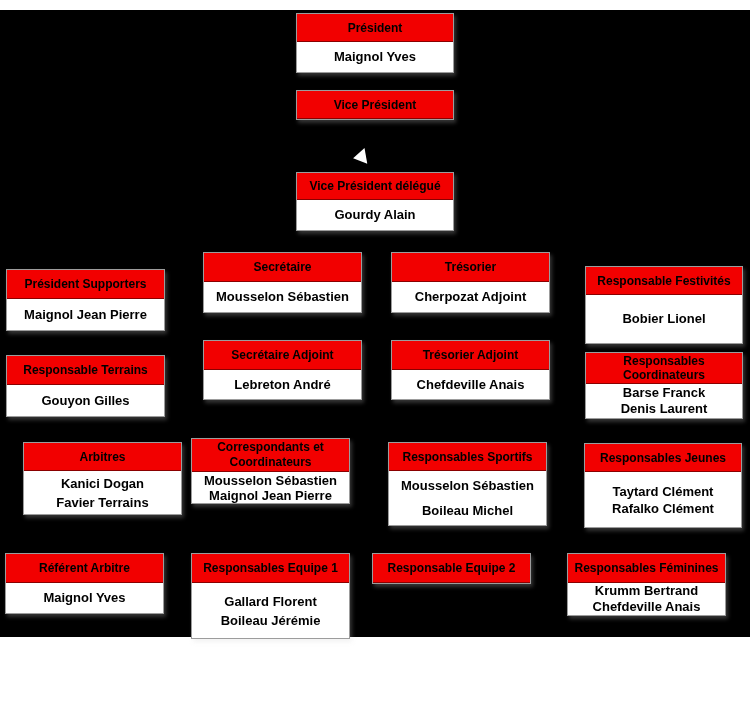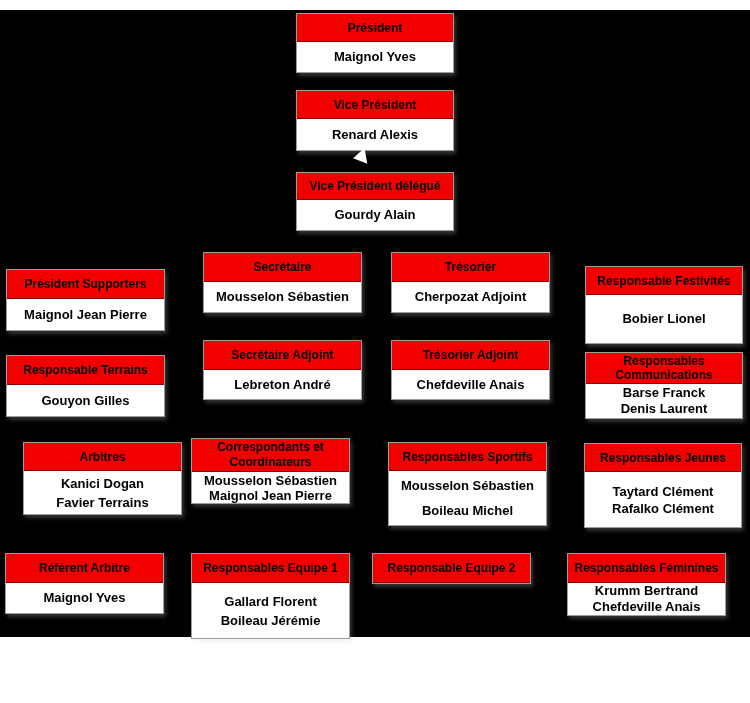--- a/index.html
+++ b/index.html
@@ -55,21 +55,20 @@
 
 <div class="canvas"></div>
 
 <div class="org-box" style="left:296px;top:13px;width:156px">
   <div class="box-header" style="height:27px">Président</div>
   <div class="box-body" style="height:30px">Maignol Yves</div>
 </div>
 
 <div class="org-box" style="left:296px;top:90px;width:156px">
   <div class="box-header" style="height:27px">Vice Président</div>
-  <div class="box-body" style="height:31px">Renard Alexis</div>
 </div>
 
 <div class="connector-arrow" style="left:353px;top:149px"></div>
 
 <div class="org-box" style="left:296px;top:172px;width:156px">
   <div class="box-header" style="height:26px">Vice Président délégué</div>
   <div class="box-body" style="height:30px">Gourdy Alain</div>
 </div>
 
 <div class="org-box" style="left:6px;top:269px;width:157px">
@@ -101,21 +100,21 @@
   <div class="box-header" style="height:28px">Secrétaire Adjoint</div>
   <div class="box-body" style="height:29px">Lebreton André</div>
 </div>
 
 <div class="org-box" style="left:391px;top:340px;width:157px">
   <div class="box-header" style="height:28px">Trésorier Adjoint</div>
   <div class="box-body" style="height:29px">Chefdeville Anais</div>
 </div>
 
 <div class="org-box" style="left:585px;top:352px;width:156px">
-  <div class="box-header wrap" style="height:30px">Responsables Communications</div>
+  <div class="box-header wrap" style="height:30px">Responsables Coordinateurs</div>
   <div class="box-body" style="height:34px;line-height:16px">Barse Franck
 Denis Laurent</div>
 </div>
 
 <div class="org-box" style="left:23px;top:442px;width:157px">
   <div class="box-header" style="height:27px">Arbitres</div>
   <div class="box-body" style="height:43px;line-height:19px">Kanici Dogan
 Favier Terrains</div>
 </div>
 

